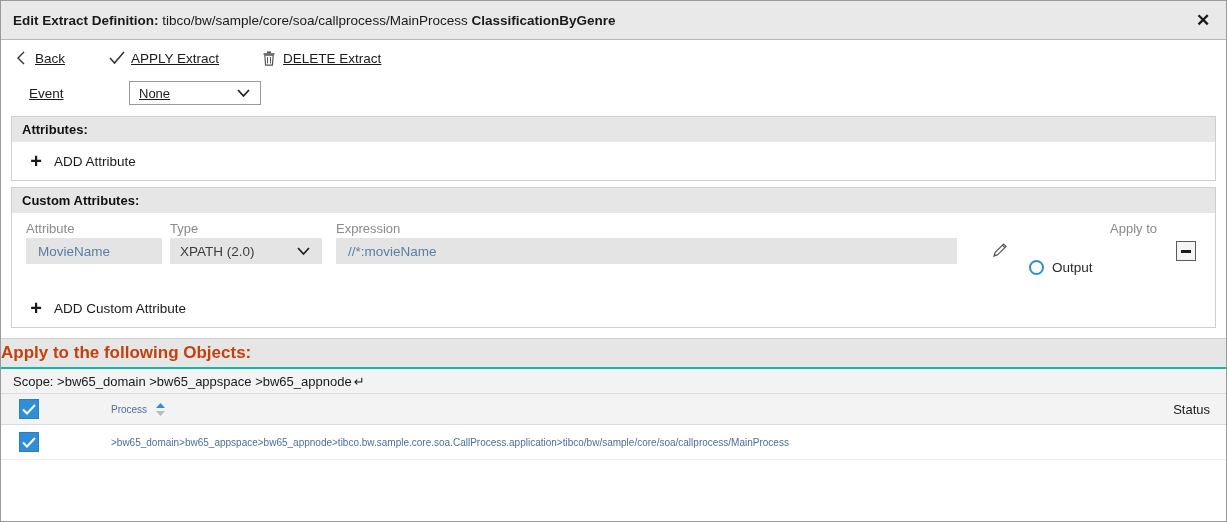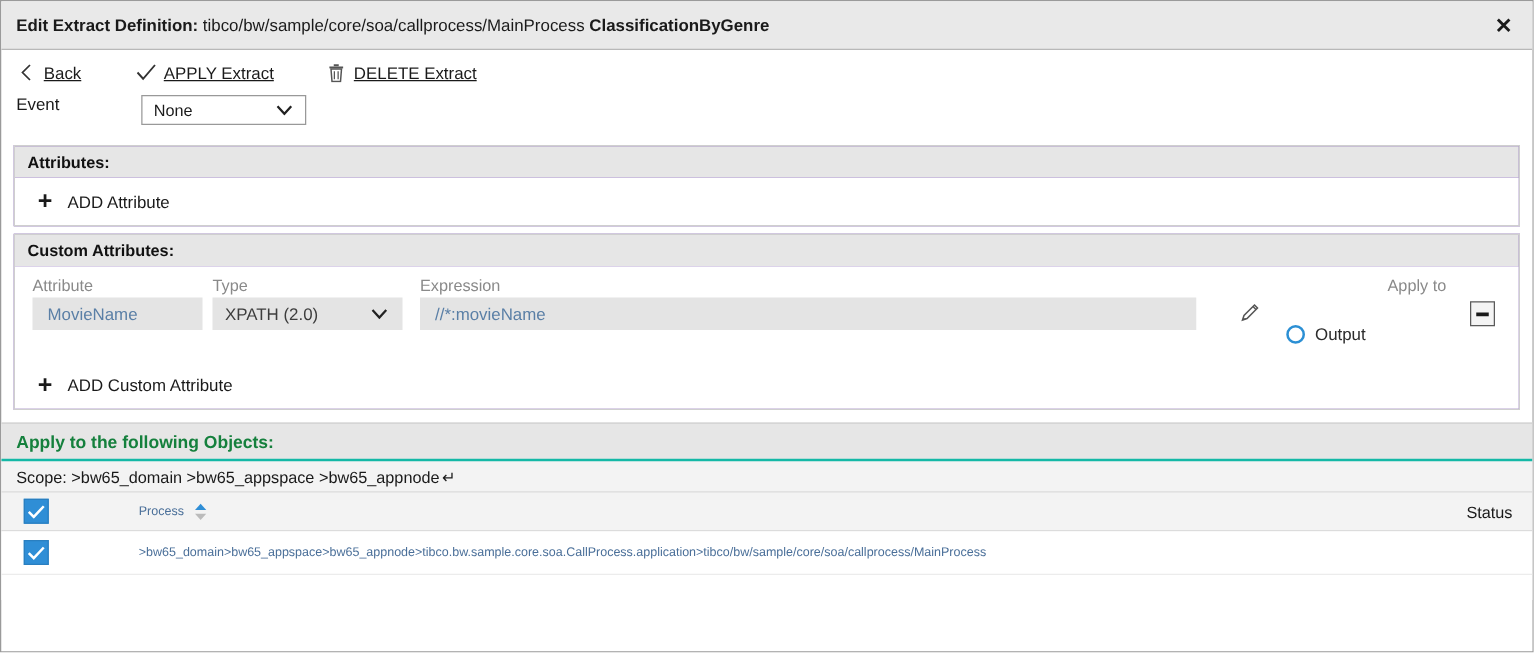--- a/index.html
+++ b/index.html
@@ -90,22 +90,24 @@
   .chev-left {
     font-size: 15px;
     line-height: 1;
   }
   .check-ico svg { display:block; }
   .trash-ico svg { display:block; }
 
   
   .event-row {
     display: flex;
+    align-items: center;
     height: 34px;
-    padding-left: 12px;
+    padding-left: 28px;
+    text-decoration: underline;
   }
   .event-label {
     width: 100px;
     font-size: 13.5px;
     color: #1a1a1a;
   }
   .select-box {
     position: relative;
     width: 132px;
     height: 24px;
@@ -126,21 +128,21 @@
     right: 10px;
     top: 50%;
     transform: translateY(-50%);
     line-height: 0;
   }
 
   
   .panel {
     margin: 6px 10px 0 10px;
     border: 1px solid #cfcfcf;
-    background: #4c1d95;
+    background: #a3a3a3;
     box-sizing: border-box;
   }
   .panel-head {
     background: #e6e6e6;
     height: 25px;
     display: flex;
     align-items: center;
     padding-left: 10px;
     font-weight: bold;
     font-size: 13px;
@@ -277,24 +279,23 @@
   .objects-section {
     margin-top: 10px;
     background: #e6e6e6;
     border-top: 1px solid #d0d0d0;
     padding-bottom: 0;
   }
   .objects-head {
     height: 28px;
     display: flex;
     align-items: center;
-    padding-left: 12px;
     font-weight: bold;
-    font-size: 14px;
-    color: #15803d;
+    font-size: 17px;
+    color: #c2410c;
   }
   .scope-bar {
     background: #f3f3f3;
     height: 24px;
     display: flex;
     align-items: center;
     padding-left: 12px;
     font-size: 13px;
     color: #1a1a1a;
     border-top: 2px solid #14b8a6;

